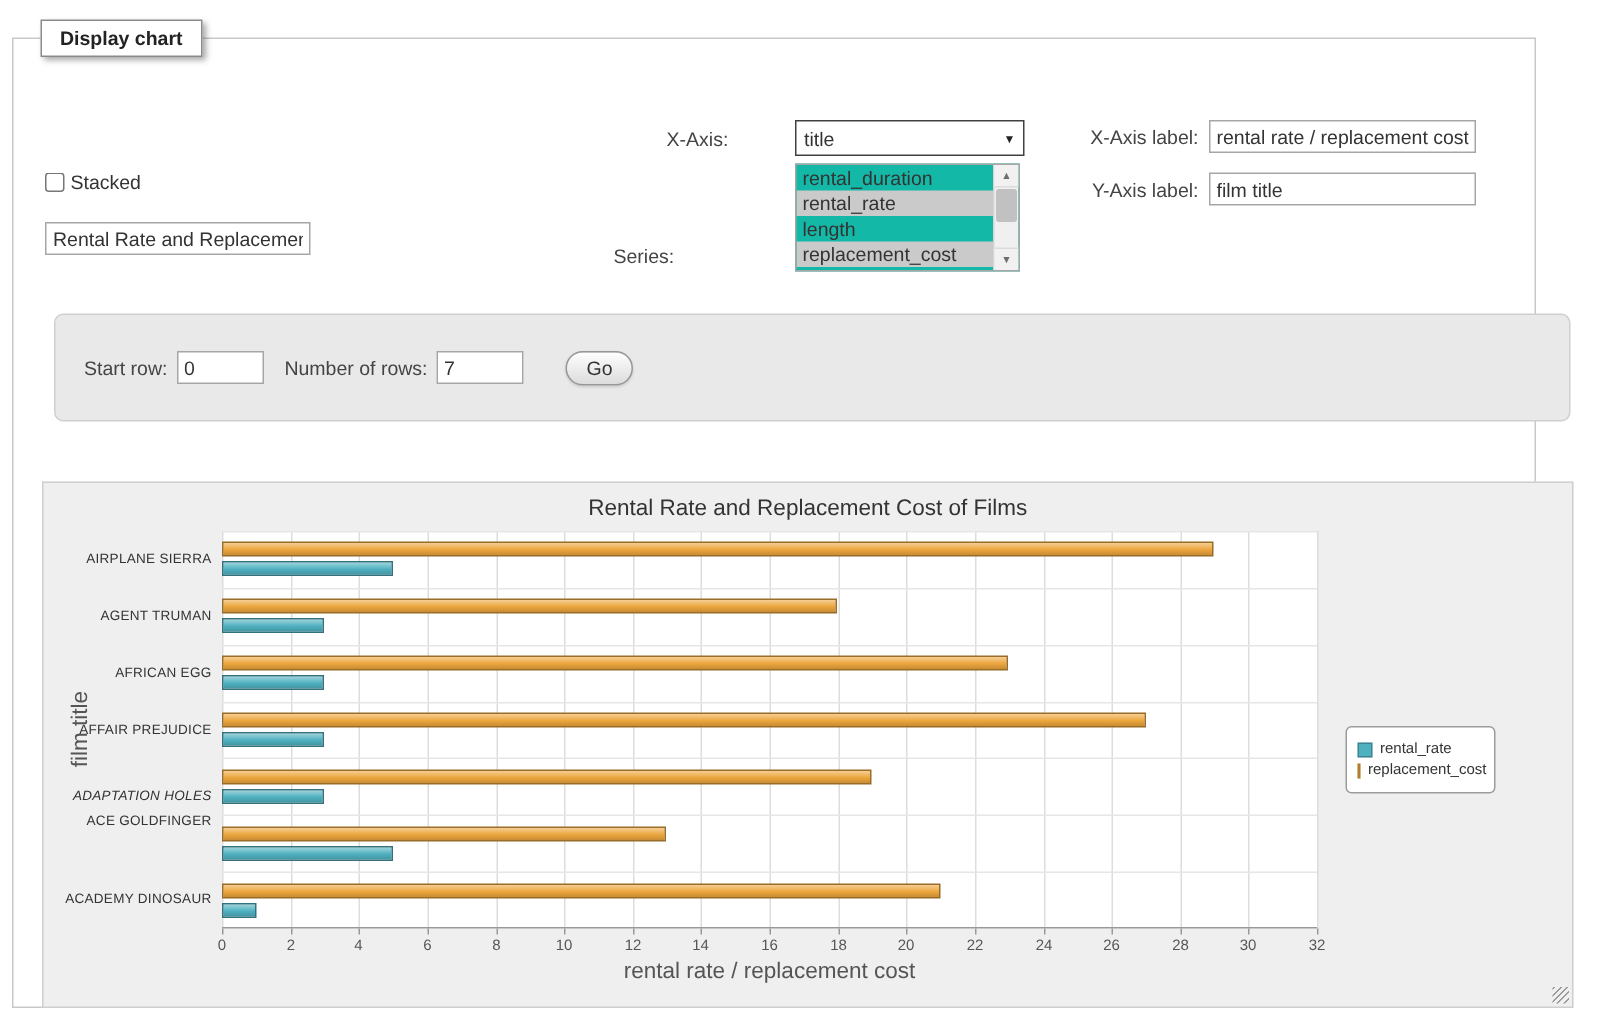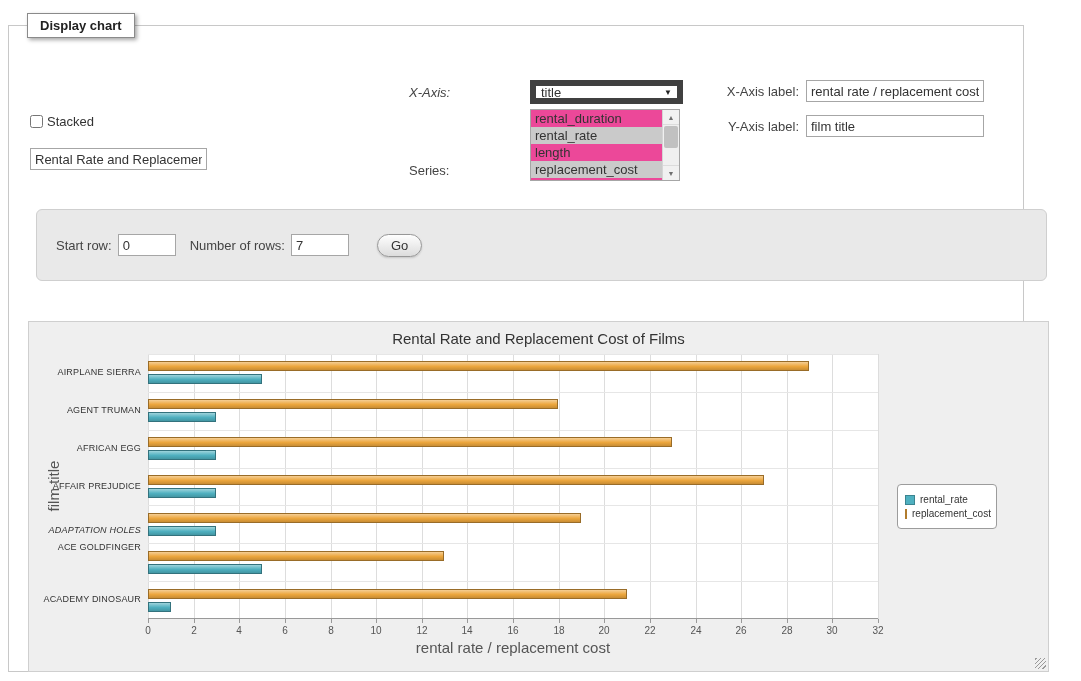--- a/index.html
+++ b/index.html
@@ -22,33 +22,33 @@
   .radio-row { position:absolute; left:21px; top:44px; display:flex; align-items:center; }
   .radio-item { display:flex; align-items:center; margin-right:8px; }
   input[type=radio], input[type=checkbox] { margin:0 4px 0 0; }
   .stacked-row { position:absolute; left:21px; top:76px; display:flex; align-items:center; }
   input[type=text] {
     border:1px solid #a6a6a6; padding:2px 4px; height:22px;
     font:13px "Liberation Sans", sans-serif; color:#333; background:#fff;
   }
   .chart-title-input { position:absolute; left:21px; top:110px; width:177px; }
   .ctl-label { position:absolute; color:#444; line-height:16px; }
-  .lbl-xaxis  { left:400px; top:47px;  width:112px; text-align:left;font-style:italic; }
+  .lbl-xaxis  { left:400px; top:47px;  width:112px; text-align:center; }
   .lbl-series { left:400px; top:125px; width:112px; text-align:left; }
   .lbl-xlabel { left:686px; top:46px;  width:104px; text-align:right; }
   .lbl-ylabel { left:686px; top:81px;  width:104px; text-align:right; }
   .select {
     position:absolute; left:521px; top:42px; width:153px; height:24px;
-    border:6px solid #404040; background:#fff; display:flex; align-items:center;
+    border:1px solid #404040; background:#fff; display:flex; align-items:center;
   }
   .select-value { flex:1; padding-left:5px; }
   .select-arrow { width:18px; text-align:center; font-size:8px; color:#222; }
   .listbox {
     position:absolute; left:521px; top:71px; width:150px; height:72px;
-    border:1px solid #a6a6a6; background:#ec4899; display:flex; overflow:hidden;
+    border:1px solid #a6a6a6; background:#14b8a6; display:flex; overflow:hidden;
   }
   .listbox-options { flex:1; overflow:hidden; }
   .list-option { height:17px; line-height:17px; padding-left:4px; white-space:nowrap; }
   .list-option.selected { background:#cacaca; }
   .listbox-scrollbar { width:17px; background:#f0f0f0; border-left:1px solid #d5d5d5; position:relative; }
   .sb-btn {
     position:absolute; left:0; width:100%; height:15px; background:#f1f1f1;
     color:#6e6e6e; font-size:7px; text-align:center; line-height:15px;
   }
   .sb-up   { top:0; border-bottom:1px solid #dcdcdc; }

